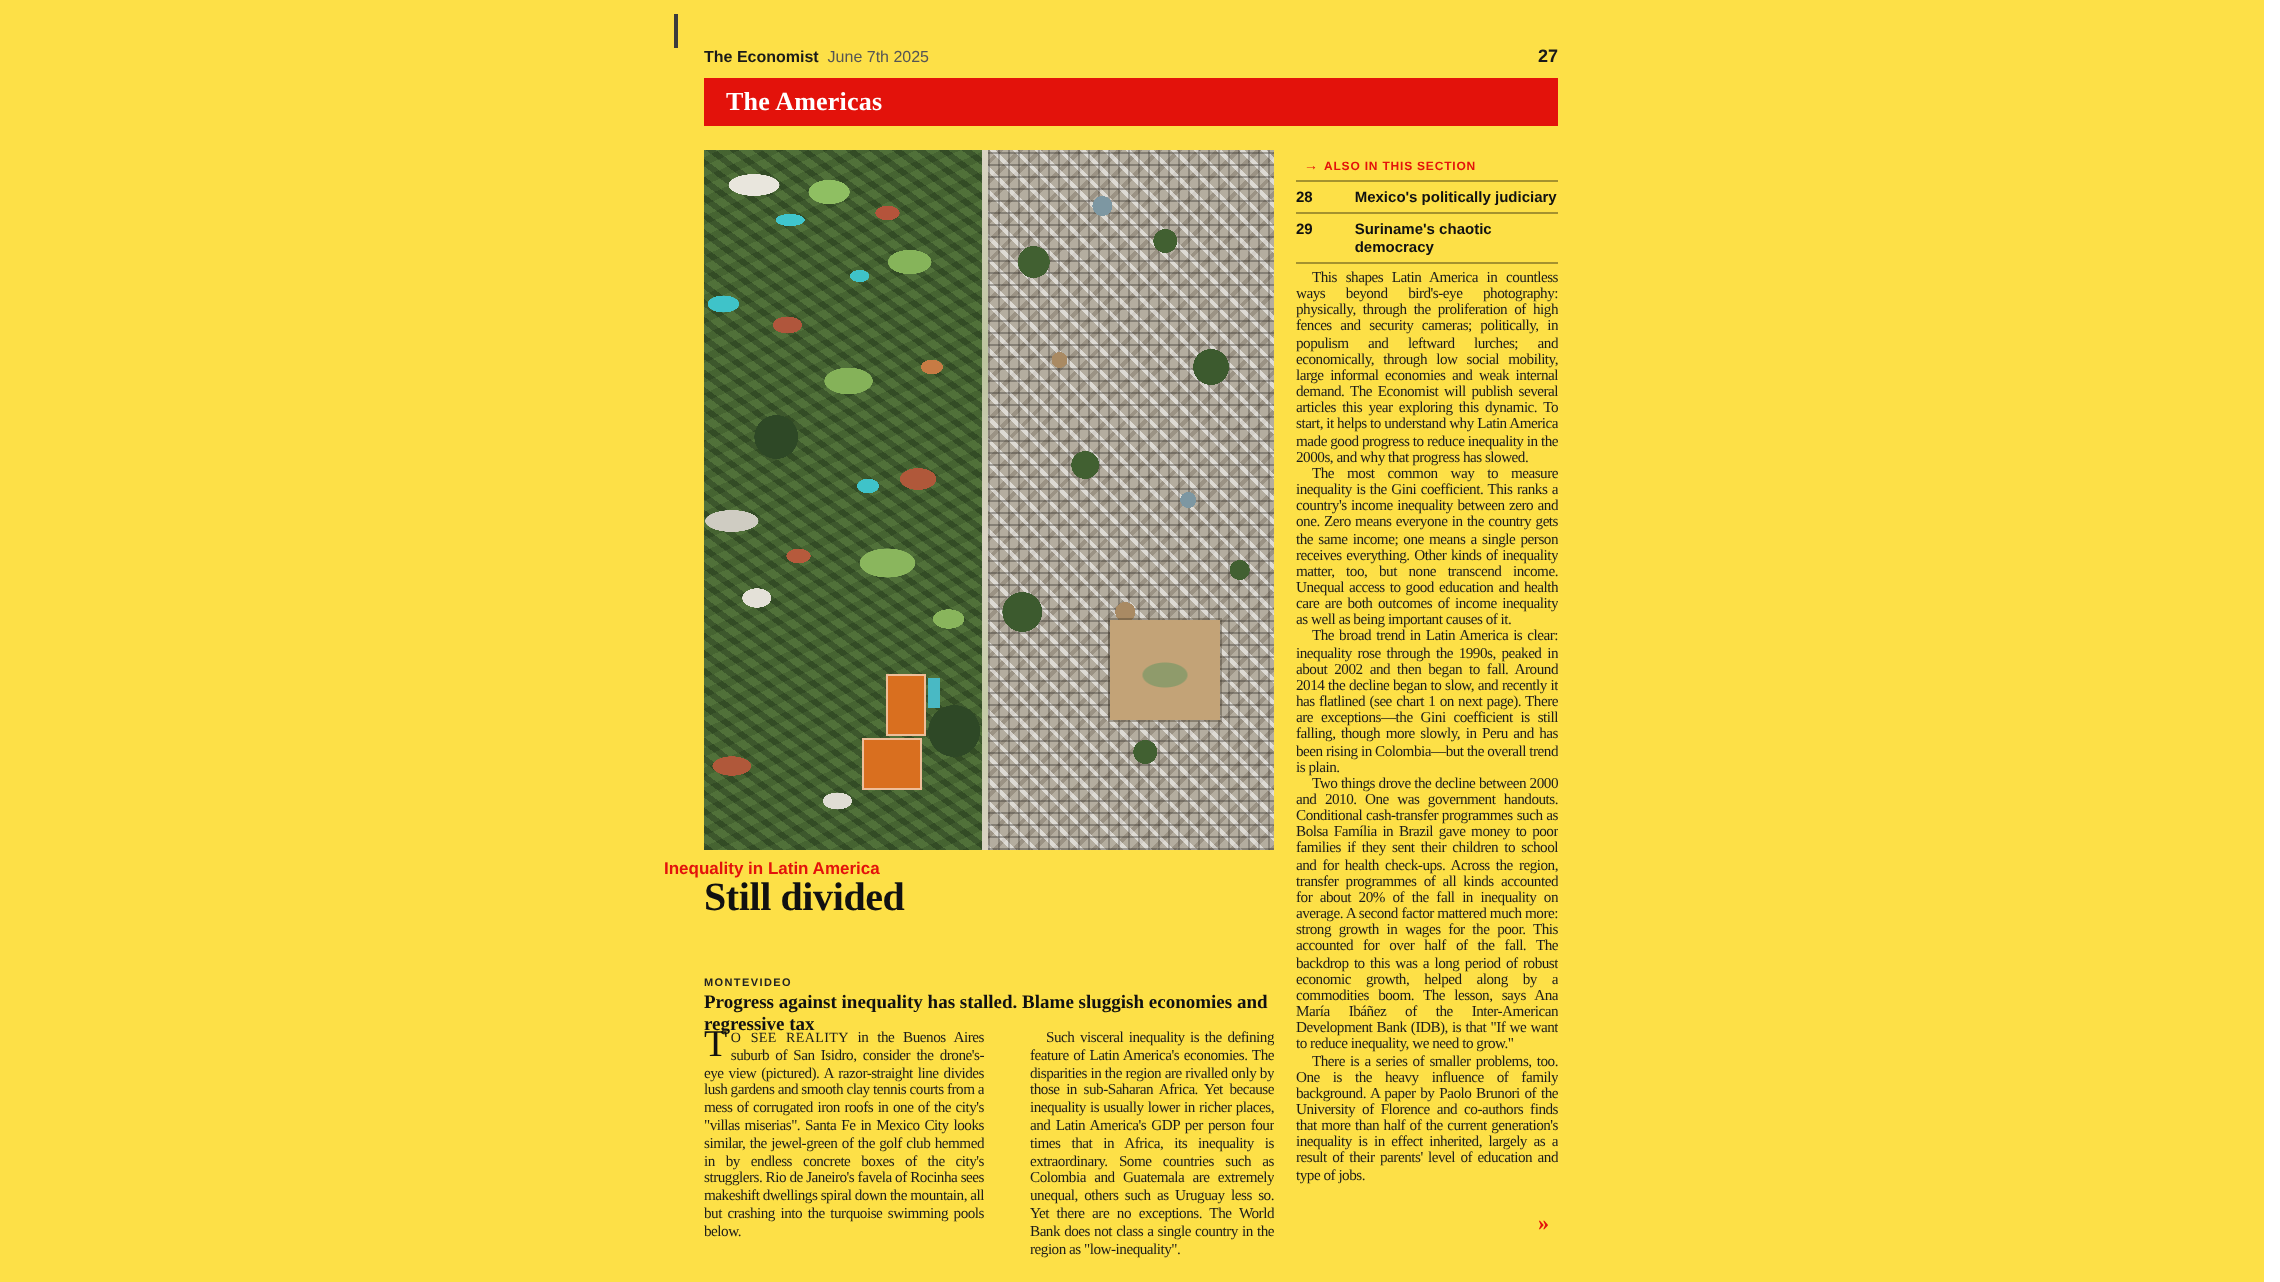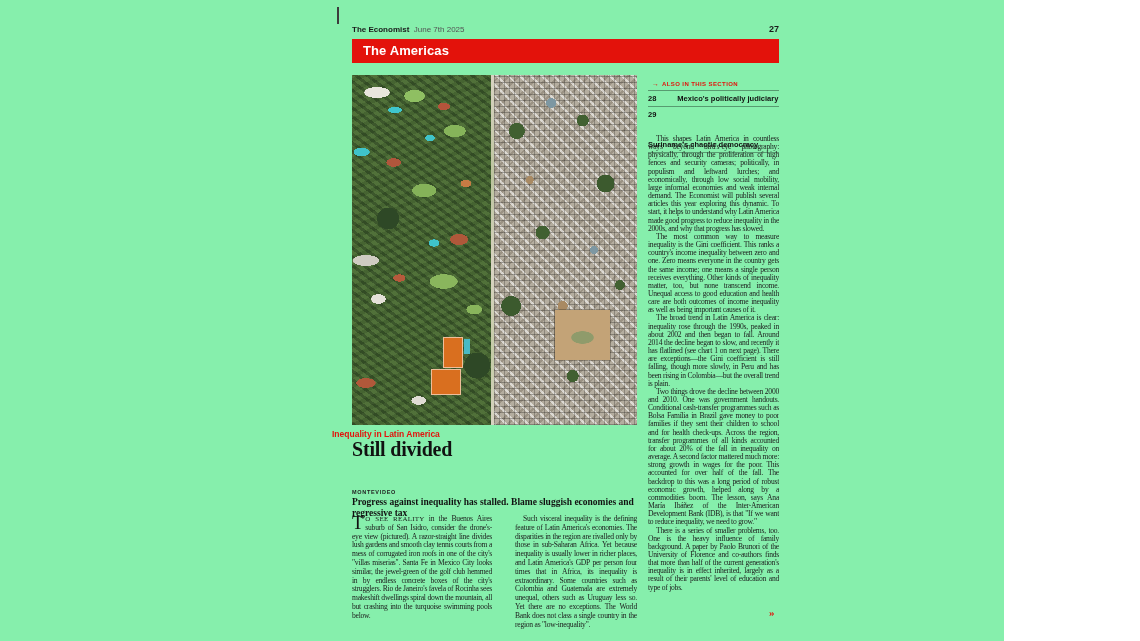--- a/index.html
+++ b/index.html
@@ -1,32 +1,32 @@
 <!DOCTYPE html>
 <html><head>
 <meta charset="utf-8">
 <style>
   * { margin:0; padding:0; box-sizing:border-box; }
   html,body { background:#ffffff; }
   .canvas {
-    position:relative; width:1004px; height:641px; background:#86efac;
+    position:relative; width:1132px; height:641px; background:#fde047;
     font-family:"Liberation Serif", serif; color:#141414; overflow:hidden;
   }
   
   .spine { position:absolute; left:337px; top:7px; width:2px; height:17px; background:#3c3c3c; }
 
   
   .pagehead { position:absolute; left:352px; top:18px; width:427px; display:flex; justify-content:space-between; align-items:baseline; font-family:"Liberation Sans", sans-serif; }
   .masthead { font-size:8px; font-weight:bold; color:#1a1a1a; }
   .issuedate { font-size:8px; font-weight:normal; color:#555; }
   .pagenum { font-size:9px; font-weight:bold; color:#1a1a1a; }
 
   
   .banner { position:absolute; left:352px; top:39px; width:427px; height:24px; background:#e3120b; }
-  .banner span { display:block; padding-left:11px; line-height:24px; color:#fff; font-family:Liberation Sans, sans-serif; font-size:13px; font-weight:bold; letter-spacing:0.1px; }
+  .banner span { display:block; padding-left:11px; line-height:24px; color:#fff; font-family:Liberation Serif, serif; font-size:13px; font-weight:bold; letter-spacing:0.1px; }
 
   
   .photo { position:absolute; left:352px; top:75px; width:285px; height:350px; overflow:hidden; background:#4d6a38; }
   .ph-left { position:absolute; left:0; top:0; width:139px; height:350px;
     background-color:#4d6a38;
     background-image:
       radial-gradient(ellipse 21px 9px at 18% 5%, #e9e6dd 60%, transparent 61%),
       radial-gradient(ellipse 12px 5px at 31% 10%, #3fc6cd 60%, transparent 61%),
       radial-gradient(ellipse 17px 10px at 45% 6%, #8fbf62 60%, transparent 61%),
       radial-gradient(ellipse 10px 6px at 66% 9%, #b5543b 60%, transparent 61%),
@@ -75,21 +75,21 @@
   }
   .dirt-field { position:absolute; left:61px; top:235px; width:55px; height:50px; background:#c3a377;
     background-image:radial-gradient(ellipse 18px 10px at 50% 55%, #8f9b6b 60%, transparent 65%); box-shadow:0 0 0 1px rgba(70,60,45,0.4); }
 
   
   .alsobox { position:absolute; left:648px; top:78px; width:131px; font-family:"Liberation Sans", sans-serif; }
   .also-head { display:flex; align-items:center; gap:3px; padding:2px 0 3px 4px; }
   .also-arrow { color:#e3120b; font-size:7px; line-height:7px; font-weight:bold; }
   .also-label { color:#e3120b; font-size:6px; font-weight:bold; letter-spacing:0.4px; }
   .also-item { display:flex; gap:21px; border-top:1px solid rgba(0,0,0,0.35); padding:3px 0 3px 0; }
-  .also-item:last-child { border-bottom:1px solid rgba(0,0,0,0.35);flex-direction:column; }
+  .also-item:last-child { border-bottom:1px solid rgba(0,0,0,0.35); }
   .also-pg { font-size:7.5px; font-weight:bold; color:#111; }
   .also-title { font-size:7.5px; font-weight:bold; color:#111; }
 
   
   .rightcol { position:absolute; left:648px; top:124px; width:131px; height:507px; overflow:hidden;
     font-size:7.6px; line-height:8.15px; letter-spacing:-0.25px; text-align:justify; color:#1b1b1b;margin-top:11px; }
   .rightcol p { text-indent:8px; }
 
   
   .kicker { position:absolute; left:332px; top:429px; font-family:"Liberation Sans", sans-serif; font-size:8.5px; font-weight:bold; color:#e3120b; }

